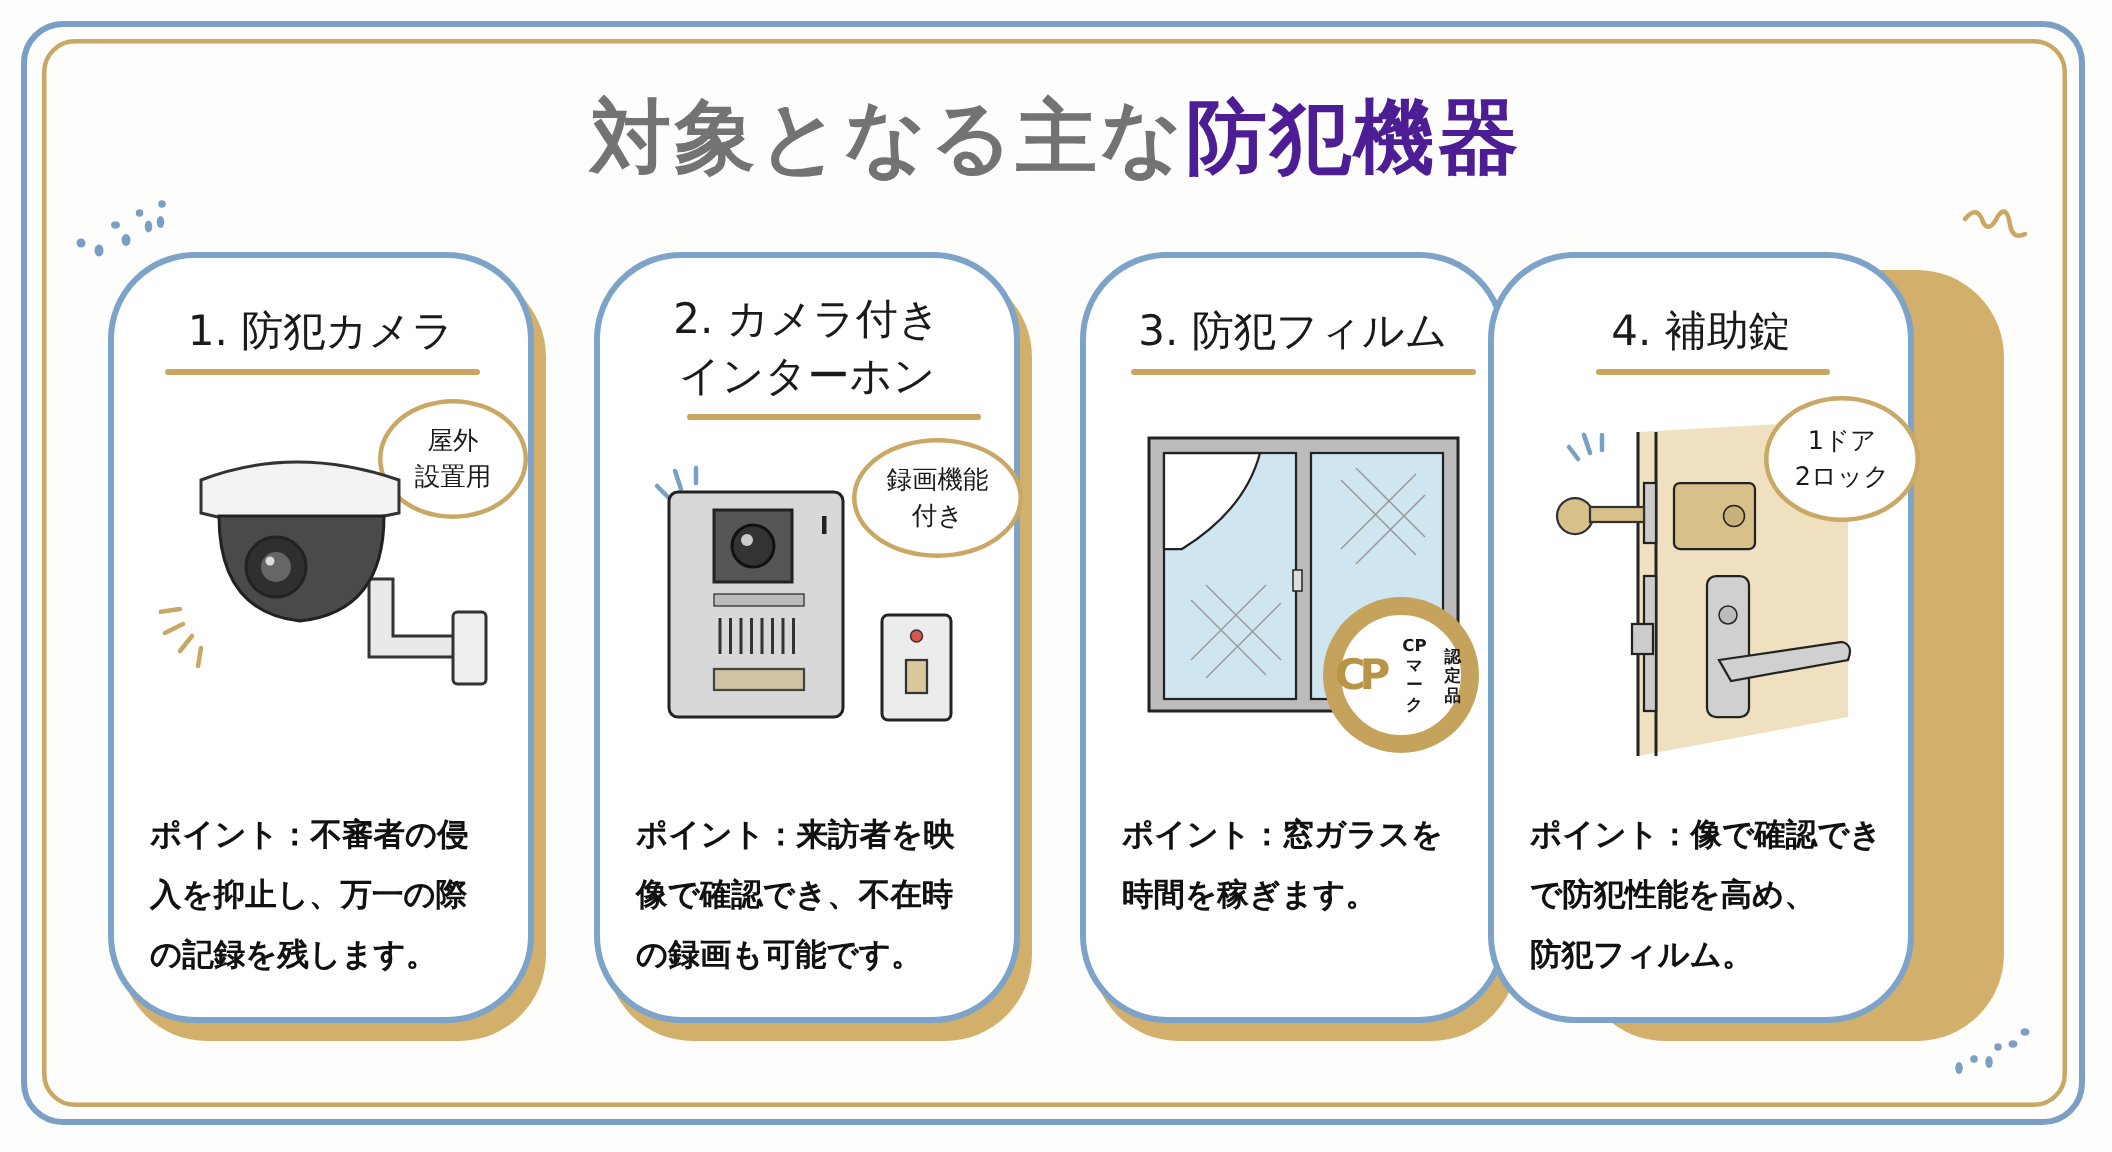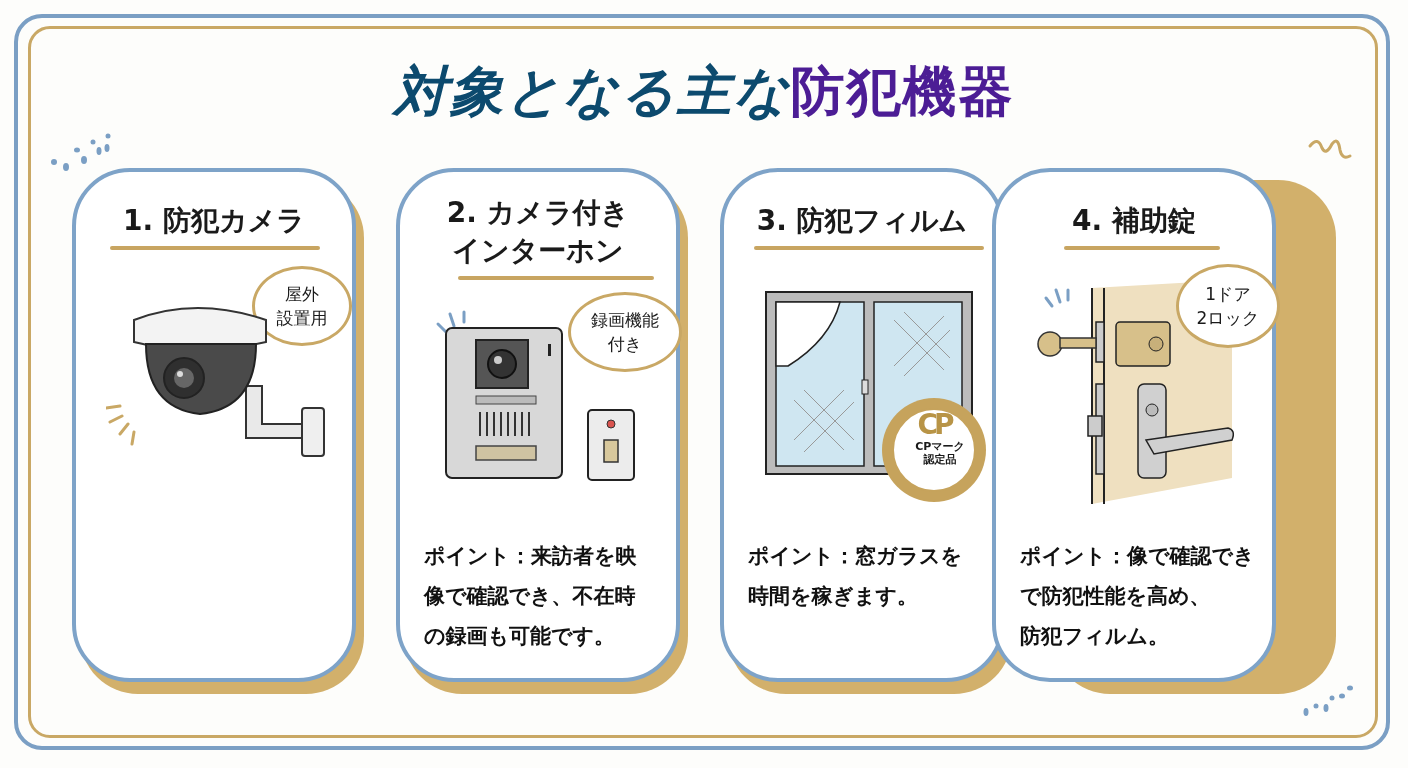--- a/index.html
+++ b/index.html
@@ -14,34 +14,34 @@
     border:4px solid #7b9fc4; border-radius:28px; box-sizing:border-box;
   }
   .frame-inner {
     position:absolute; left:28px; top:26px; width:1350px; height:712px;
     border:3px solid #c9a865; border-radius:22px; box-sizing:border-box;
   }
   .title {
     position:absolute; left:0; top:58px; width:1408px; text-align:center;
     font-size:54px; font-weight:bold; letter-spacing:2px; line-height:68px;
   }
-  .title .blue { color:#0c4a6e;font-style:italic; }
+  .title .blue { color:#737373; }
   .title .gold { color:#4c1d95; }
 
   .card-shadow {
     position:absolute; width:284px; height:514px;
     background:#d2b06b; border-radius:58px;
   }
   .card {
     position:absolute; width:284px; height:514px;
     background:#ffffff; border:4px solid #7ea3c8; border-radius:58px; box-sizing:border-box;
   }
   .card-title {
     position:absolute; left:0; width:100%; text-align:center;
-    font-size:28px; font-weight:bold; color:#1a1a1a; line-height:38px;
+    font-size:28px; font-weight:normal; color:#1a1a1a; line-height:38px;
   }
   .underline {
     position:absolute; height:4px; background:#c8a561; border-radius:2px;
   }
   .point {
     position:absolute; left:24px; width:240px;
     font-size:21px; font-weight:bold; color:#111; line-height:40px;
   }
   .bubble {
     position:absolute; background:#fff; border:3px solid #c9a865;
@@ -49,21 +49,21 @@
     display:flex; align-items:center; justify-content:center; line-height:24px;
     box-sizing:border-box;
   }
   .illus { position:absolute; }
   .badge {
     position:absolute; width:104px; height:104px; border-radius:50%;
     background:#c6a35c; display:flex; align-items:center; justify-content:center;
   }
   .badge-inner {
     width:84px; height:84px; border-radius:50%; background:#fff; border:2px solid #c6a35c;
-    display:flex; flex-direction:column; align-items:center; justify-content:flex-start;
+    display:flex; align-items:center; justify-content:flex-end;
     box-sizing:border-box;
   }
   .badge-logo { font-size:28px; font-weight:bold; color:#b89446; line-height:30px; letter-spacing:-4px; }
   .badge-text { font-size:11px; font-weight:bold; color:#1a1a1a; line-height:13px; text-align:center;margin-left:12px; }
 </style>
 </head>
 <body>
 
 <div class="frame-outer"></div>
 <div class="frame-inner"></div>
@@ -112,20 +112,25 @@
     <path d="M148 90 L148 132 L200 132" stroke="#333" stroke-width="2" fill="none"></path>
     <path d="M140 88 L140 140 L204 140 L204 126 L156 126 L156 88 Z" fill="#e9e9e9" stroke="#333" stroke-width="2"></path>
     <rect x="196" y="110" width="22" height="48" rx="3" fill="#efefef" stroke="#333" stroke-width="2"></rect>
     <path d="M28 22 Q90 -2 160 22 L160 44 Q90 60 28 44 Z" fill="#f3f3f3" stroke="#333" stroke-width="2"></path>
     <path d="M40 46 Q40 110 94 116 Q150 110 150 46 Z" fill="#4a4a4a" stroke="#222" stroke-width="2"></path>
     <circle cx="78" cy="80" r="20" fill="#2f2f2f" stroke="#222" stroke-width="2"></circle>
     <circle cx="78" cy="80" r="10" fill="#666"></circle>
     <circle cx="74" cy="76" r="3" fill="#ddd"></circle>
     <path d="M0 110 L14 108 M4 124 L16 118 M14 136 L22 126 M26 146 L28 134" stroke="#c9a865" stroke-width="3" stroke-linecap="round"></path>
   </svg>
+  <div class="point" style="top:364px">
+    <div>ポイント：不審者の侵</div>
+    <div>入を抑止し、万一の際</div>
+    <div>の記録を残します。</div>
+  </div>
 </div>
 
 <div class="card-shadow" style="left:404px;top:180px"></div>
 <div class="card" style="left:396px;top:168px">
   <div class="card-title" style="top:22px">
     <div>2. カメラ付き</div>
     <div>インターホン</div>
   </div>
   <div class="underline" style="left:58px;top:104px;width:196px"></div>
   <div class="bubble" style="left:168px;top:120px;width:114px;height:80px">

